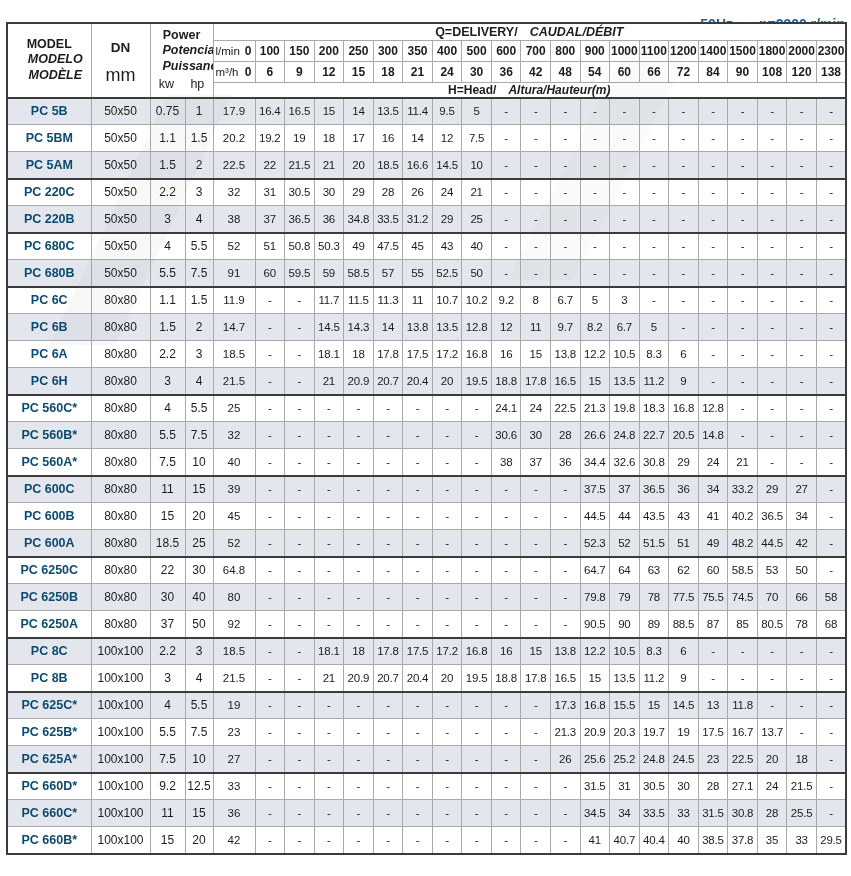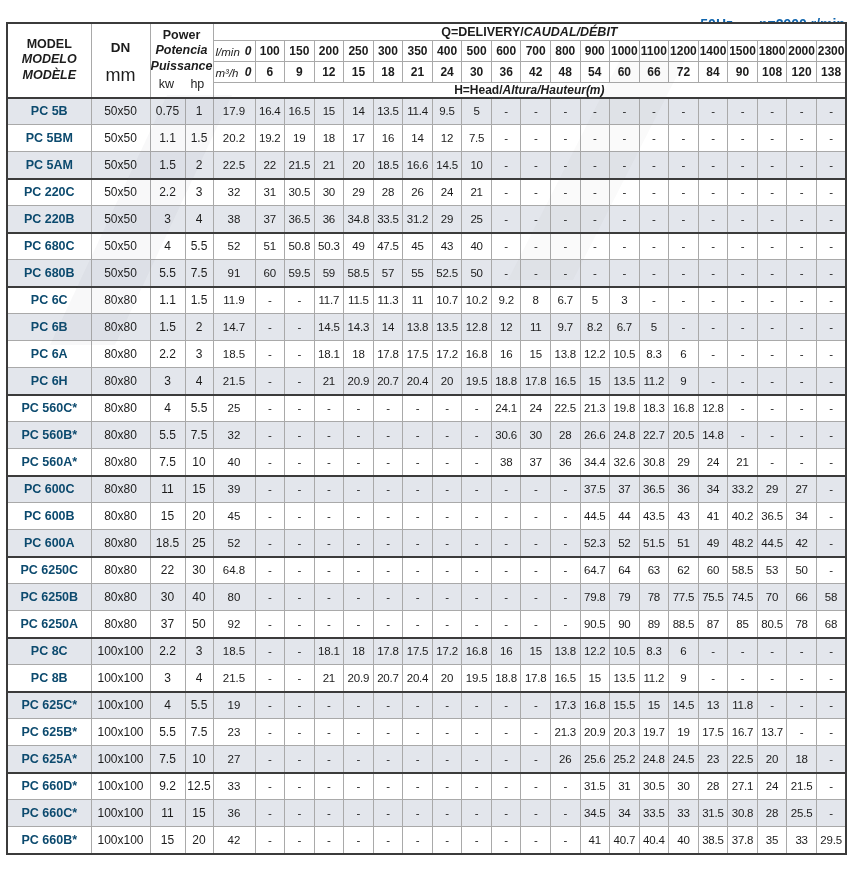--- a/index.html
+++ b/index.html
@@ -21,31 +21,31 @@
   table { border: 2px solid var(--dark, #3b3b3b); }
   thead { border-bottom: 2px solid var(--dark, #3b3b3b); }
 
   
   thead tr.h-q { height: 17px; }
   thead tr.h-lmin { height: 21px; }
   thead tr.h-m3h { height: 21px; padding-left: 40px; }
   thead tr.h-head { height: 13px; }
   th.span-cell { vertical-align: middle; }
   .b { font-weight: bold; font-style: normal; }
-  .bi { font-weight: bold; font-style: italic; }
+  .bi { font-weight: bold; font-style: italic; padding-left: 12px; }
   th.left-head div { line-height: 1.25; font-size: 12.5px; }
   th.left-head .mm { font-weight: normal; font-size: 18px; margin-top: 8px; }
   th.left-head .dnl { font-size: 13.5px; margin-top: 6px; }
   .units { display: flex; justify-content: space-around; font-size: 13px;
     font-weight: normal; margin-top: 3px; }
   th.q-title { font-size: 12.5px; border-bottom: 1px solid var(--line, #a9a9a9); }
   th.h-title { font-size: 12px; border-top: none; }
   th.num { font-size: 12px; font-weight: bold; padding: 0; }
   th.q0h { font-size: 11px; text-align: left; }
-  th.q0h .cellflex { display: flex; justify-content: space-between; align-items: flex-end; padding: 0 3px 0 2px; font-style: italic; }
+  th.q0h .cellflex { display: flex; justify-content: space-between; align-items: center; padding: 0 3px 0 2px; }
   th.q0h .lbl { font-weight: normal; font-size: 11.5px; }
   th.q0h .zero { font-weight: bold; font-size: 12px; }
 
   
   tbody tr { height: 27px; }
   tbody tr.shade { background: var(--shade, #e3e6ec); }
   tbody tr.group-end th, tbody tr.group-end td { border-bottom: 2px solid var(--dark, #3b3b3b); }
   tbody th.model { font-size: 12.5px; font-weight: bold; color: #0c4a6e; }
   tbody td.dn { font-size: 12px; margin-left: 37px; }
   tbody td.pw { font-size: 12px; }

